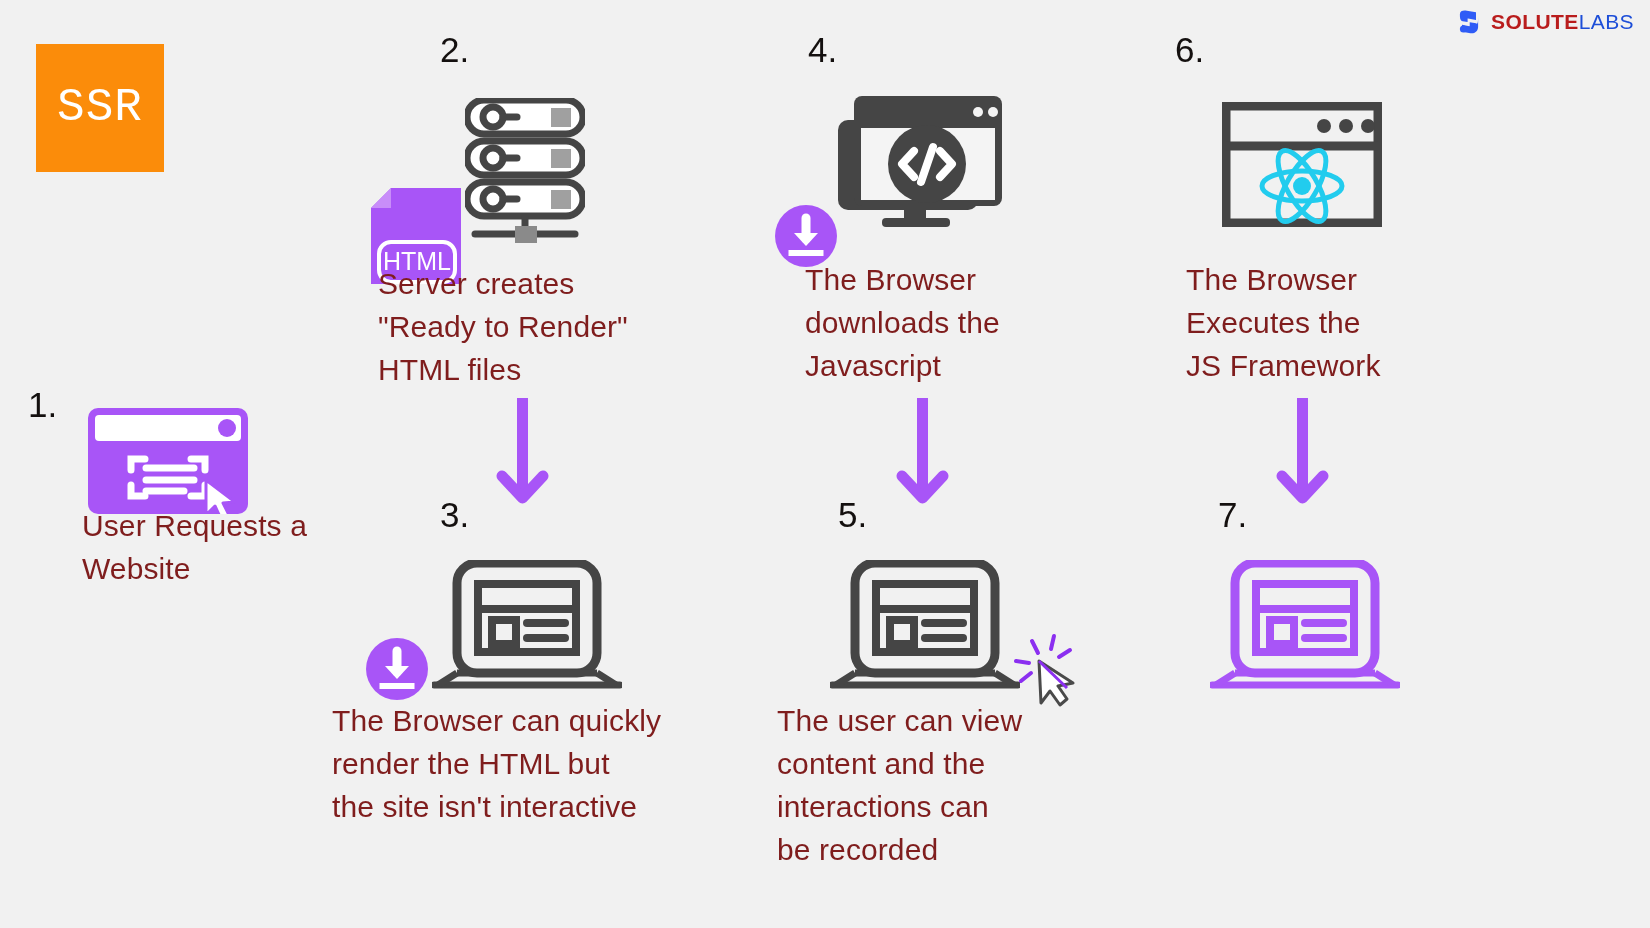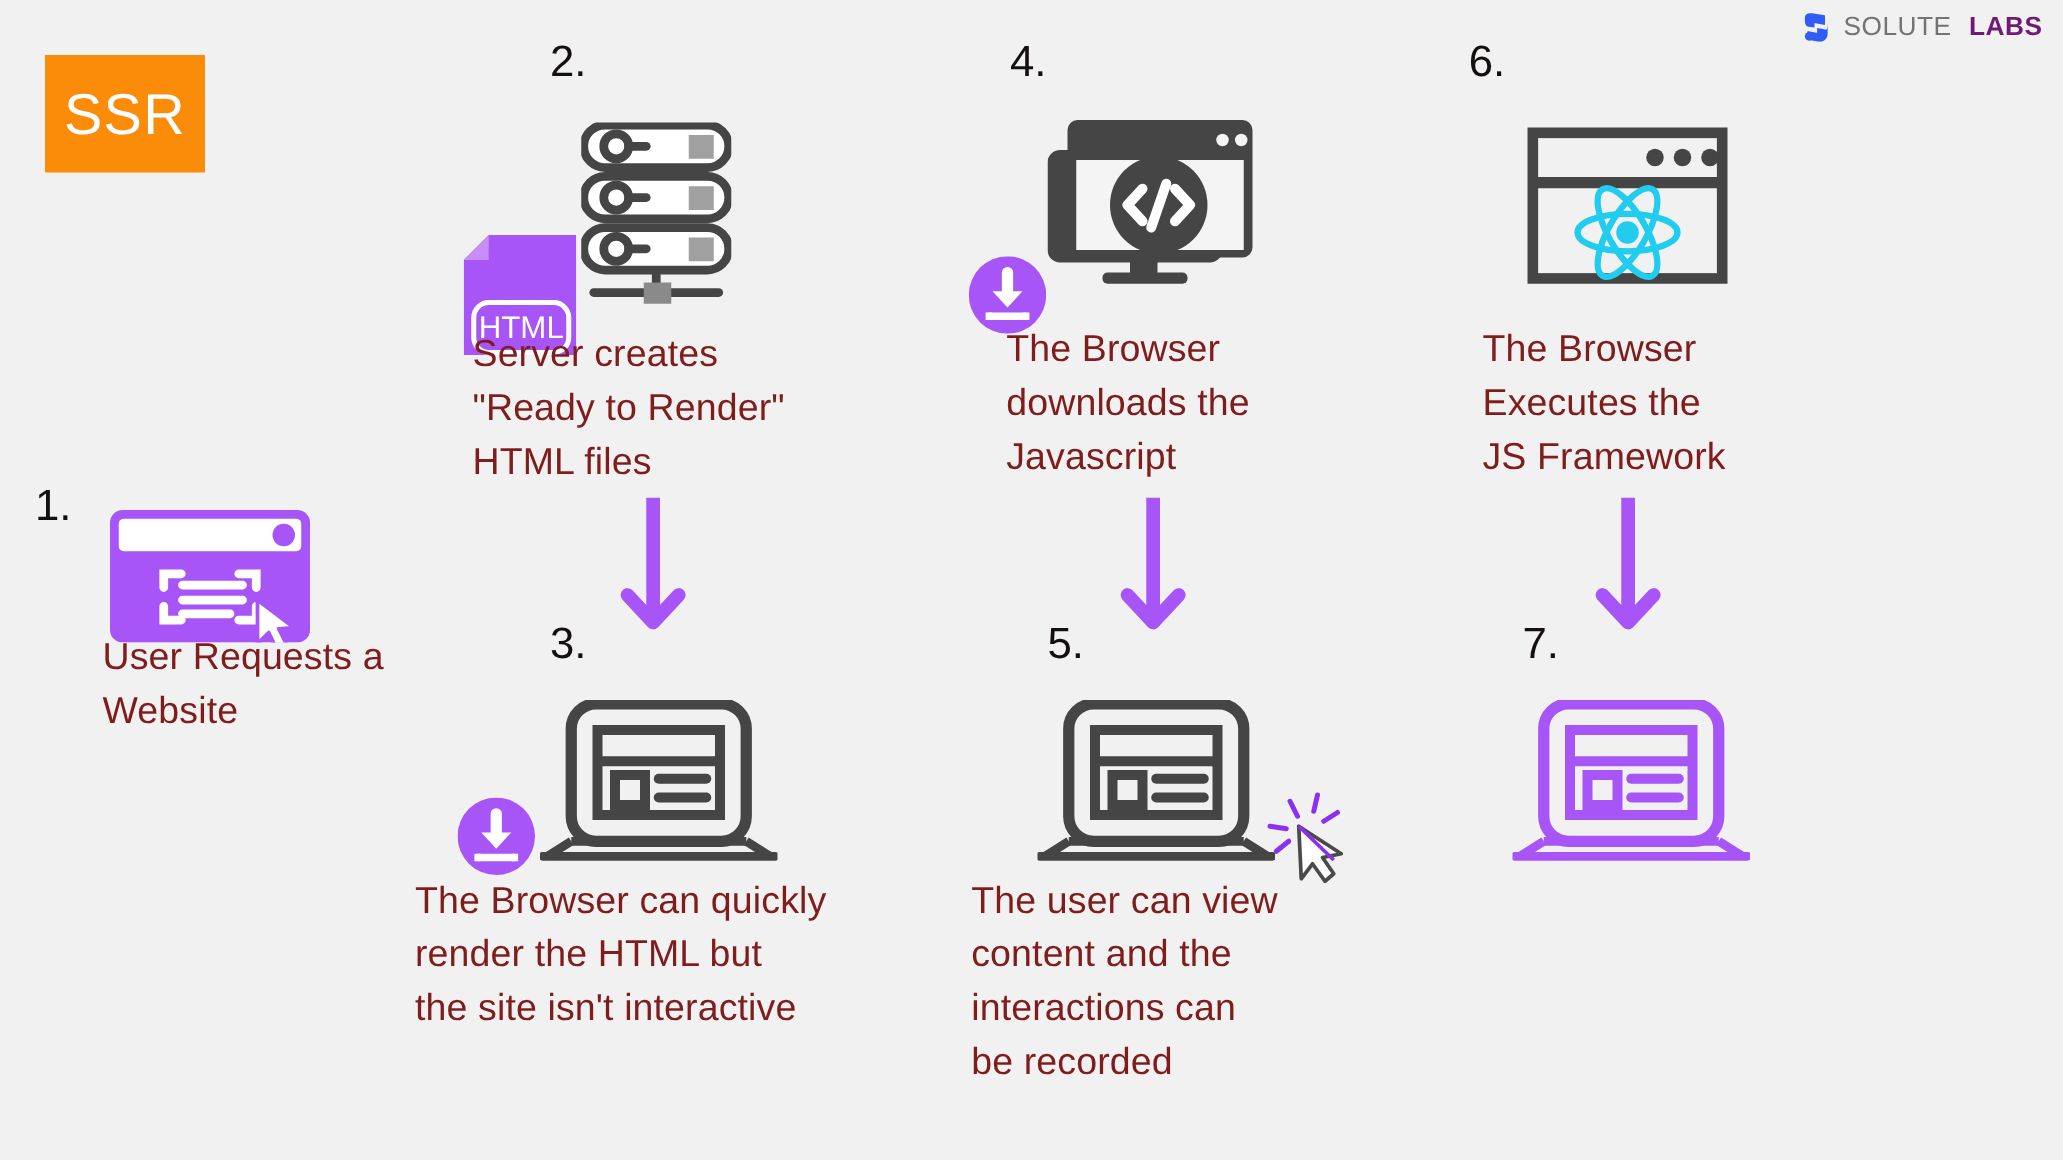--- a/index.html
+++ b/index.html
@@ -8,28 +8,28 @@
     background: #f1f1f1;
     font-family: "Liberation Sans", sans-serif;
     overflow: hidden;
   }
   #stage { position: relative; width: 1650px; height: 928px; background: #f1f1f1; }
 
   
   .logo { position: absolute; top: 8px; right: 16px; display: flex; align-items: center; gap: 8px; }
   .logo-mark { width: 28px; height: 28px; }
   .logo-text { font-size: 21px; letter-spacing: .4px; font-weight: 400; }
-  .logo-solute { color: #737373; }
-  .logo-labs { color: #701a75; font-weight: 700; margin-left: 14px; }
+  .logo-solute { color: #b91c1c; font-weight: bold; }
+  .logo-labs { color: #1d4ed8; font-weight: 400; }
 
   
   .ssr-badge {
     position: absolute; left: 36px; top: 44px;
-    width: 128px; height: 94px; background: #fb8c0a;
-    display: flex; align-items: center; justify-content: center;
+    width: 128px; height: 128px; background: #fb8c0a;
+    display: flex; align-items: center; justify-content: center; font-family: Liberation Mono, monospace;
   }
   .ssr-badge span { color: #ffffff; font-size: 46px; letter-spacing: 1px; }
 
   
   .step-num { position: absolute; font-size: 35px; color: #14100f; font-weight: 400; }
 
   
   .caption {
     position: absolute; font-size: 30px; line-height: 1.43;
     color: #7f1d1d; white-space: pre-line; letter-spacing: .1px;

